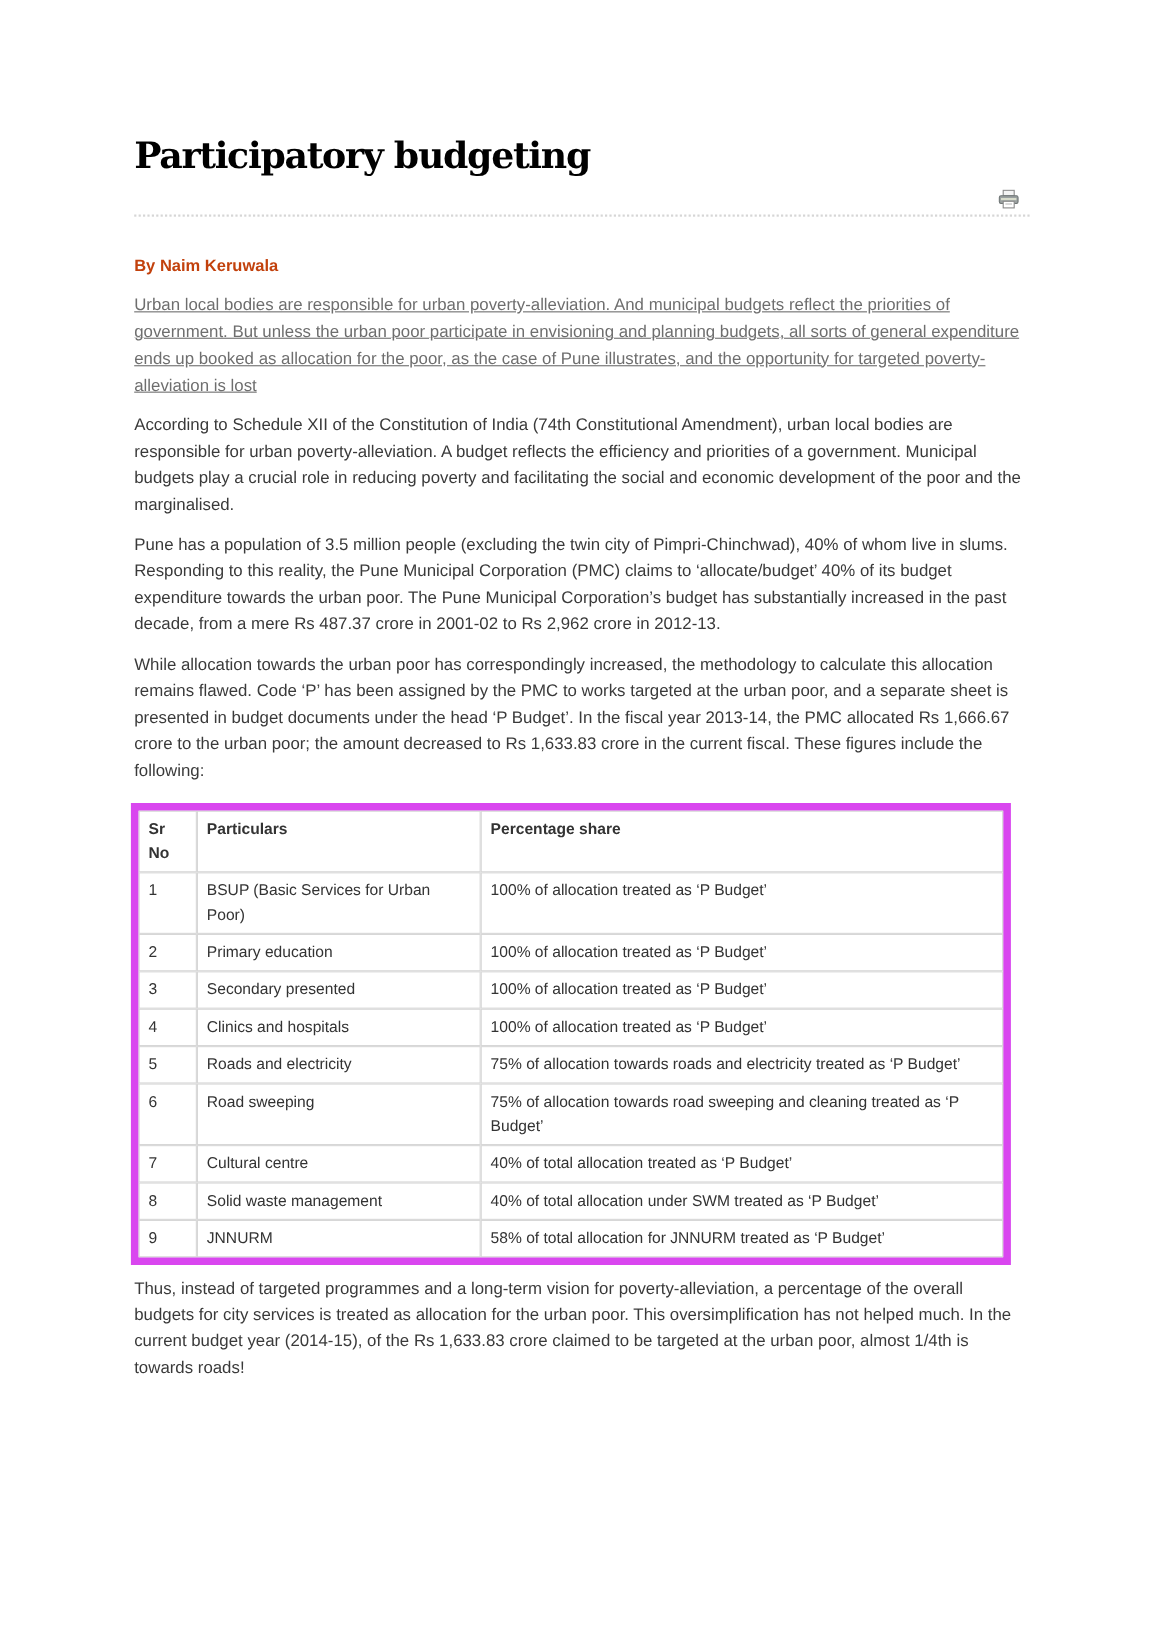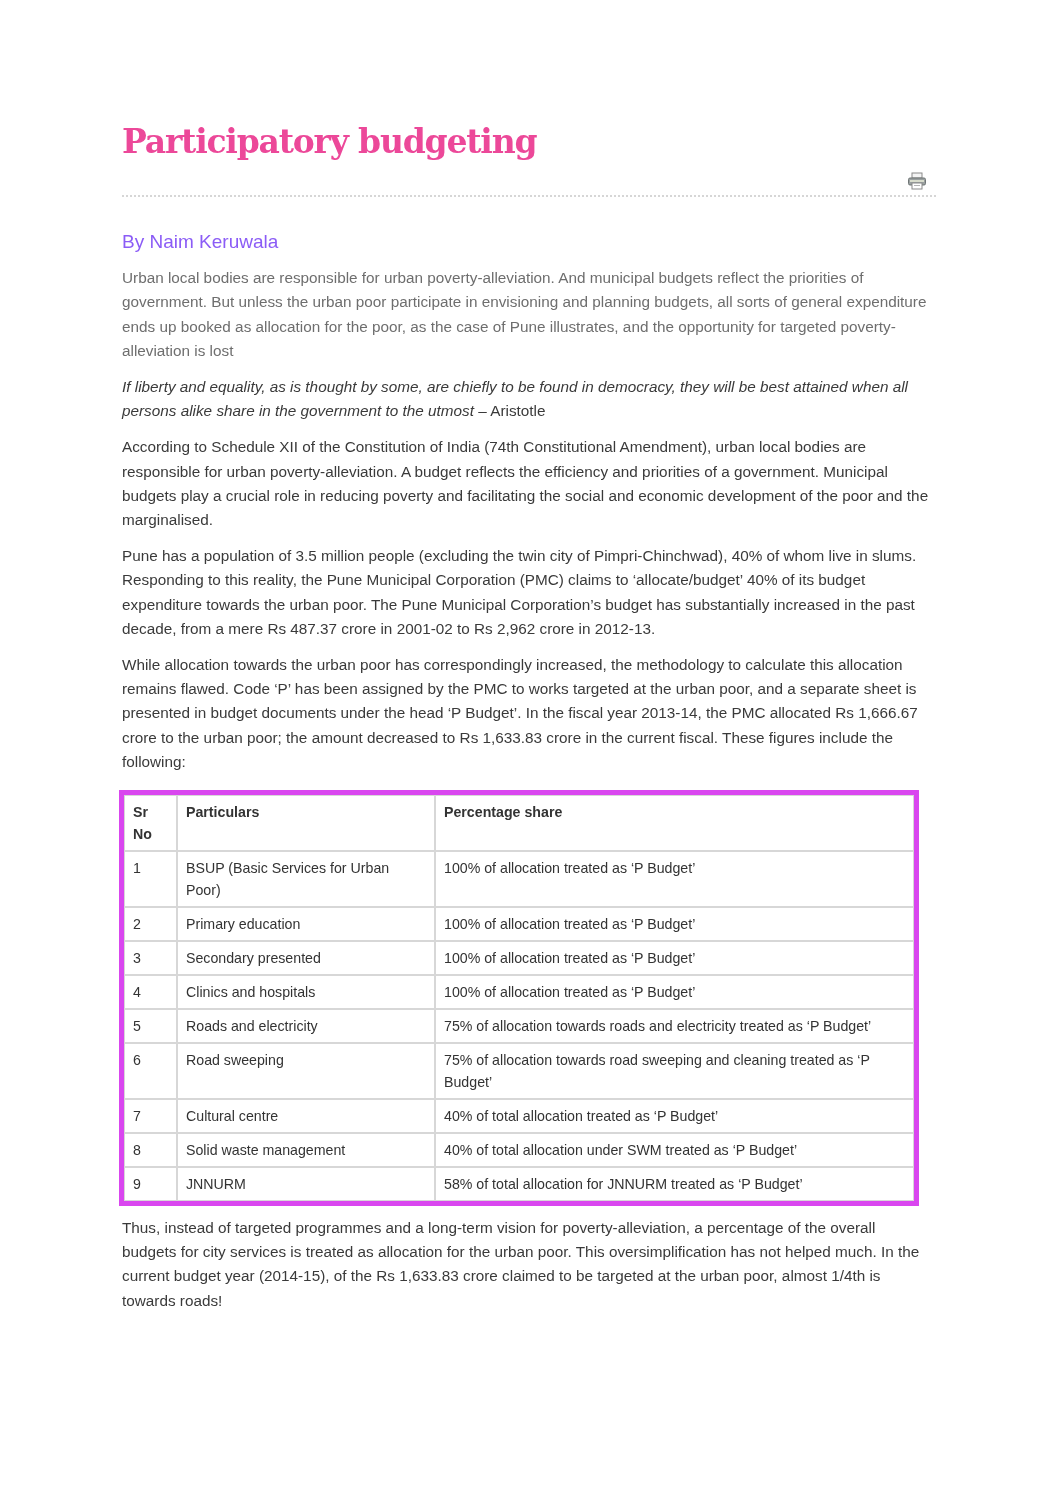--- a/index.html
+++ b/index.html
@@ -1,45 +1,45 @@
 <!DOCTYPE html>
 <html><head>
   <meta charset="utf-8">
   <style>
     html, body { margin: 0; padding: 0; background: #ffffff; }
     body { width: 1058px; height: 1497px; position: relative; overflow: hidden; }
     .page { position: absolute; left: 122px; top: 0; width: 814px; }
     .title {
       position: absolute; left: 0; top: 120px;
       font-family: "DejaVu Serif", serif; font-weight: bold;
-      font-size: 33px; letter-spacing: -1.2px; color: #ec4899; margin: 0;
+      font-size: 33px; letter-spacing: -1.2px; color: #000000; margin: 0;
       line-height: 44px; white-space: nowrap;
     }
     .print-icon {
       position: absolute; left: 785px; top: 172px; width: 20px; height: 18px; cursor: pointer;
     }
     .rule {
       position: absolute; left: 0; top: 195px; width: 814px; height: 0;
       border-top: 2px dotted #d6d6d6;
     }
     .content {
       position: absolute; left: 0; top: 230px; width: 812px;
       font-family: "Liberation Sans", sans-serif; font-size: 15.3px;
       line-height: 24.2px; color: #555555;
     }
-    .byline { font-weight: normal; color: #8b5cf6; margin: 0 0 12px 0; font-size: 19px; }
+    .byline { font-weight: bold; color: #c2410c; margin: 0 0 12px 0; font-size: 15px; }
     .content p { margin: 0 0 12px 0; }
-    .lead { color: #6e6e6e; }
+    .lead { color: #6e6e6e; text-decoration: underline; }
     .quote { font-style: italic; color: #3a3a3a; }
     .quote .attrib { font-style: normal; }
     .body-text { color: #3a3a3a; }
     table.pb {
       border-collapse: separate; border-spacing: 0;
       width: 800px; margin: 16px 0 10px -3px;
-      border: 5px solid #d946ef;
+      border: 7px solid #d946ef;
       font-family: "Liberation Sans", sans-serif; font-size: 14.2px; color: #333;
     }
     table.pb td, table.pb th {
       border: 1px solid #d7d7d7; text-align: left; vertical-align: top;
       padding: 5px 8px 5px 8px; line-height: 22px;
     }
     table.pb th { font-weight: bold; height: 44px; }
     table.pb td { height: 22px; }
     .col-sr { width: 35px; }
     .col-part { width: 240px; }
@@ -58,21 +58,20 @@
       <rect x="5" y="11" width="10" height="6" fill="#ffffff" stroke="#8a8a8a" stroke-width="1"></rect>
       <line x1="7" y1="13.5" x2="13" y2="13.5" stroke="#b5b5b5" stroke-width="1"></line>
     </svg>
   </span>
 
   <div class="rule"></div>
 
   <div class="content">
     <p class="byline">By Naim Keruwala</p>
     <p class="lead">Urban local bodies are responsible for urban poverty-alleviation. And municipal budgets reflect the priorities of government. But unless the urban poor participate in envisioning and planning budgets, all sorts of general expenditure ends up booked as allocation for the poor, as the case of Pune illustrates, and the opportunity for targeted poverty-alleviation is lost</p>
-    <p class="quote"><span>If liberty and equality, as is thought by some, are chiefly to be found in democracy, they will be best attained when all persons alike share in the government to the utmost</span><span class="attrib"> – Aristotle</span></p>
     <p class="body-text">According to Schedule XII of the Constitution of India (74th Constitutional Amendment), urban local bodies are responsible for urban poverty-alleviation. A budget reflects the efficiency and priorities of a government. Municipal budgets play a crucial role in reducing poverty and facilitating the social and economic development of the poor and the marginalised.</p>
     <p class="body-text">Pune has a population of 3.5 million people (excluding the twin city of Pimpri-Chinchwad), 40% of whom live in slums. Responding to this reality, the Pune Municipal Corporation (PMC) claims to ‘allocate/budget’ 40% of its budget expenditure towards the urban poor. The Pune Municipal Corporation’s budget has substantially increased in the past decade, from a mere Rs 487.37 crore in 2001-02 to Rs 2,962 crore in 2012-13.</p>
     <p class="body-text">While allocation towards the urban poor has correspondingly increased, the methodology to calculate this allocation remains flawed. Code ‘P’ has been assigned by the PMC to works targeted at the urban poor, and a separate sheet is presented in budget documents under the head ‘P Budget’. In the fiscal year 2013-14, the PMC allocated Rs 1,666.67 crore to the urban poor; the amount decreased to Rs 1,633.83 crore in the current fiscal. These figures include the following:</p>
 
     <table class="pb">
       <thead>
         <tr>
           <th class="col-sr"><span>Sr No</span></th>
           <th class="col-part">Particulars</th>
           <th>Percentage share</th>

